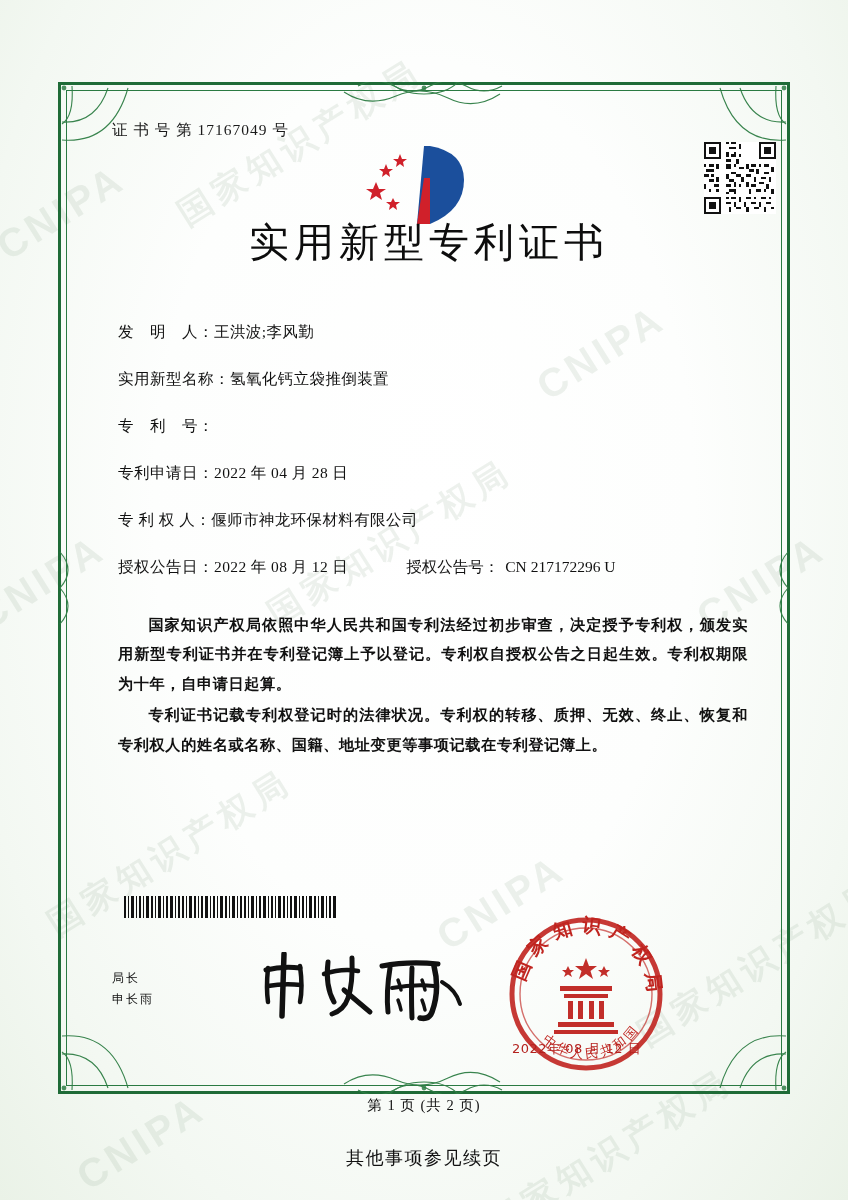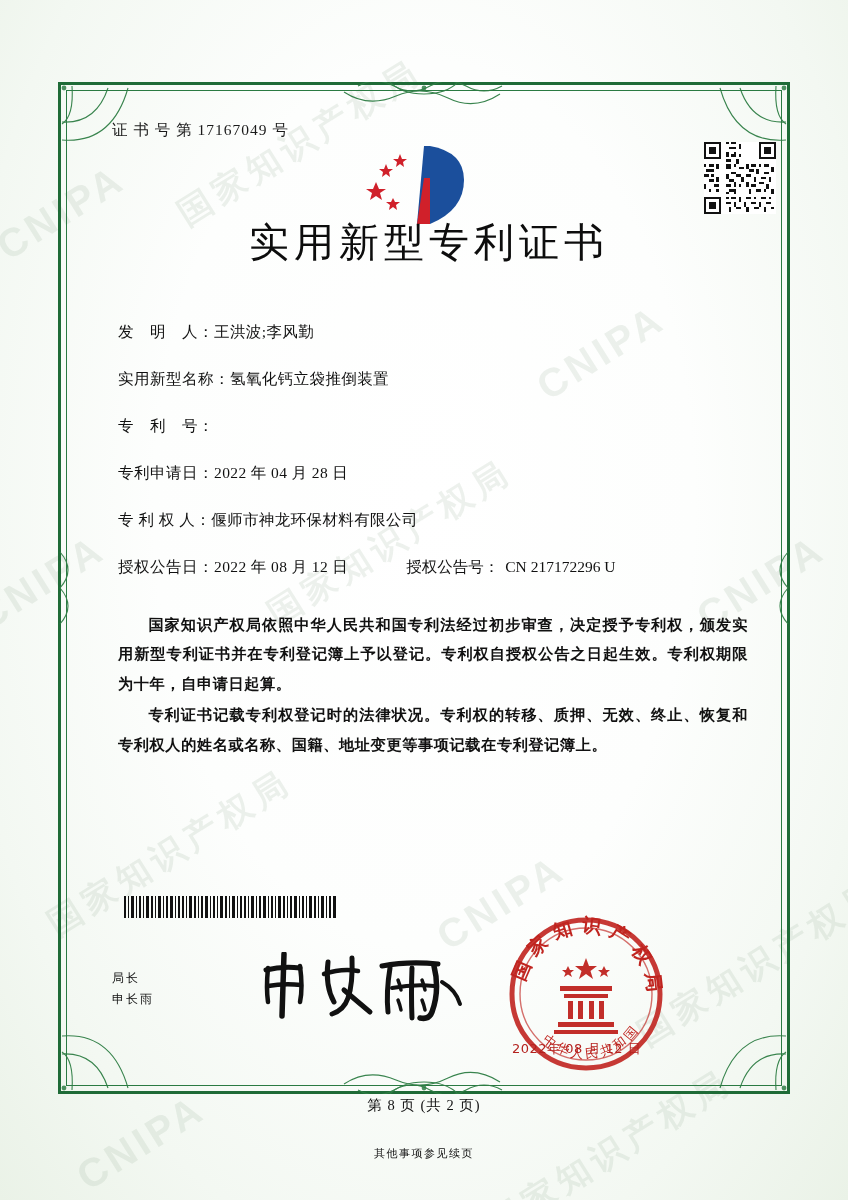--- a/index.html
+++ b/index.html
@@ -215,21 +215,21 @@
     font-size: 14.5px;
     letter-spacing: 1px;
     color: #111;
   }
 
   .footer-note {
     position: absolute;
     left: 0; right: 0;
     top: 1146px;
     text-align: center;
-    font-size: 11px;
+    font-size: 18px;
     letter-spacing: 1.5px;
     color: #111;
   }
 </style>
 </head>
 <body>
 
 <div class="page">
 
   <div class="wm-layer">
@@ -547,16 +547,16 @@
       <rect x="70" y="95" width="5" height="18"></rect>
       <rect x="80" y="95" width="5" height="18"></rect>
       <rect x="91" y="95" width="5" height="18"></rect>
       <rect x="101" y="95" width="5" height="18"></rect>
       <rect x="60" y="116" width="56" height="5"></rect>
       <rect x="56" y="124" width="64" height="4"></rect>
     </g>
   </svg>
   <div class="seal-date">2022年 08 月 12 日</div>
 
-  <div class="page-num">第 8 页 (共 2 页)</div>
+  <div class="page-num">第 1 页 (共 2 页)</div>
   <div class="footer-note">其他事项参见续页</div>
 
 </div>
 
 </body></html>

